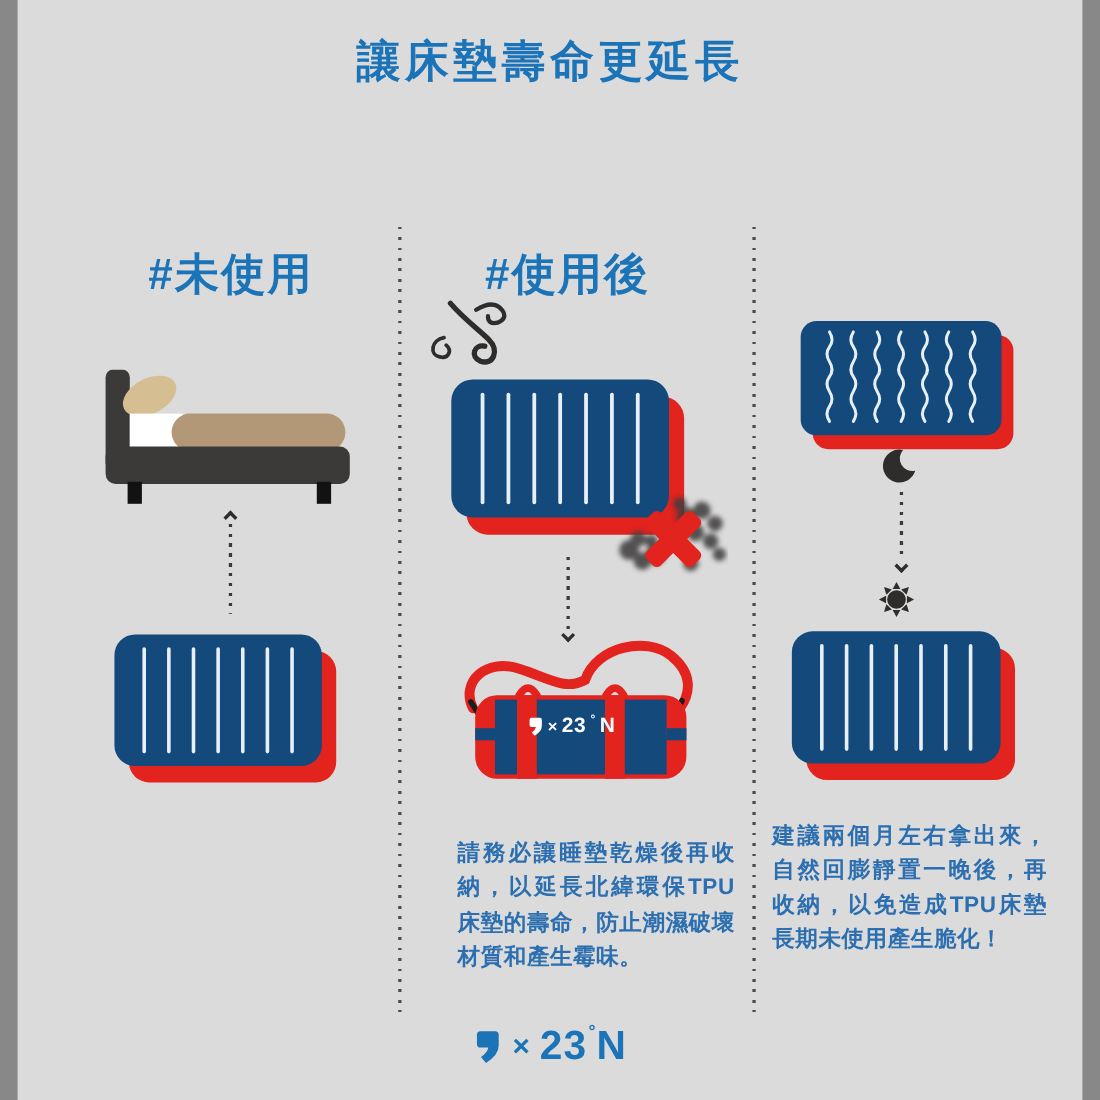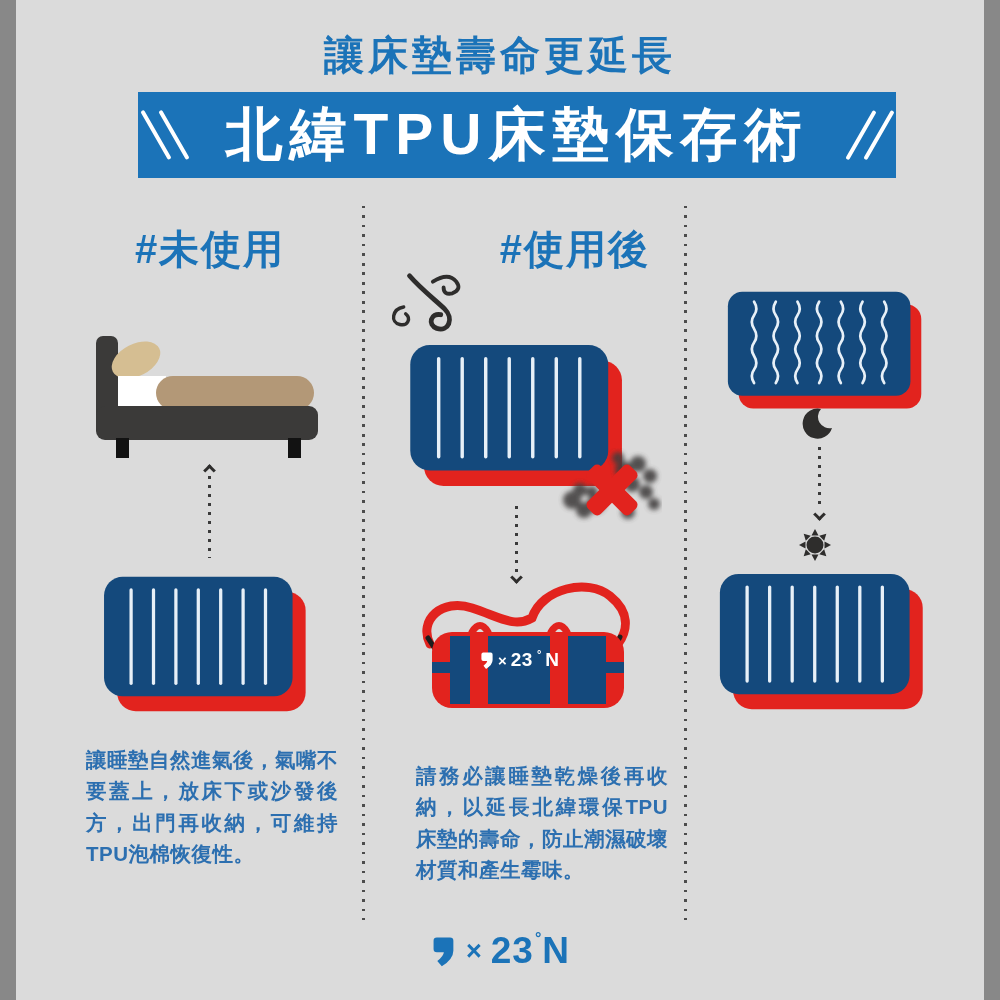--- a/index.html
+++ b/index.html
@@ -89,37 +89,26 @@
         <path class="m-wave" d="M79 13 q5 8 0 15 t0 15 t0 15 t0 15 t0 15 t0 15"></path>
         <path class="m-wave" d="M103 13 q-5 8 0 15 t0 15 t0 15 t0 15 t0 15 t0 15"></path>
         <path class="m-wave" d="M127 13 q5 8 0 15 t0 15 t0 15 t0 15 t0 15 t0 15"></path>
         <path class="m-wave" d="M151 13 q-5 8 0 15 t0 15 t0 15 t0 15 t0 15 t0 15"></path>
         <path class="m-wave" d="M175 13 q5 8 0 15 t0 15 t0 15 t0 15 t0 15 t0 15"></path>
       </g>
     </symbol>
   </svg>
 
   <div class="subtitle">讓床墊壽命更延長</div>
-  <div class="banner">
-    <span class="slashes left">
-        <i></i>
-        <i></i>
-      </span>
-    <span class="banner-text">北緯TPU床墊保存術</span>
-    <span class="slashes right">
-        <i></i>
-        <i></i>
-      </span>
-  </div>
 
   <div class="divider" style="left:346px;"></div>
   <div class="divider" style="left:668px;"></div>
 
   <div class="tag" style="left:60px;width:268px;">#未使用</div>
-  <div class="tag" style="left:366px;width:268px;text-align:right;">#使用後</div>
+  <div class="tag" style="left:366px;width:268px;">#使用後</div>
 
   <svg class="ill" style="left:78px;top:336px;width:228px;height:124px;" viewBox="0 0 228 124">
     <rect x="2" y="0" width="22" height="92" rx="7" fill="var(--dark)"></rect>
     <ellipse cx="42" cy="24" rx="26" ry="16" transform="rotate(-27 42 24)" fill="var(--pillow)"></ellipse>
     <rect x="24" y="40" width="48" height="34" fill="#ffffff"></rect>
     <rect x="62" y="40" width="158" height="34" rx="17" fill="var(--tan)"></rect>
     <rect x="2" y="70" width="222" height="34" rx="9" fill="var(--dark)"></rect>
     <rect x="22" y="102" width="13" height="20" fill="#121212"></rect>
     <rect x="194" y="102" width="13" height="20" fill="#121212"></rect>
   </svg>
@@ -231,22 +220,22 @@
         <path d="M18 3 L21.5 9.5 L14.5 9.5 Z" transform="rotate(270 18 19)"></path>
         <path d="M18 3 L21.5 9.5 L14.5 9.5 Z" transform="rotate(315 18 19)"></path>
       </g>
     </g>
   </svg>
 
   <svg class="ill" style="left:702px;top:572px;width:216px;height:141px;">
     <use href="#sym-mattress"></use>
   </svg>
 
-  <div class="caption" style="left:70px;width:252px;">讓睡墊自然進氣後，氣嘴不要蓋上，放床下或沙發後方，出門再收納，可維持TPU泡棉恢復性。</div>
   <div class="caption" style="left:400px;width:252px;margin-top:16px;">請務必讓睡墊乾燥後再收納，以延長北緯環保TPU床墊的壽命，防止潮濕破壞材質和產生霉味。</div>
+  <div class="caption" style="left:686px;width:250px;">建議兩個月左右拿出來，自然回膨靜置一晚後，再收納，以免造成TPU床墊長期未使用產生脆化！</div>
 
   <div class="footer">
     <svg width="25" height="33" viewBox="0 0 30 40">
       <path fill="var(--accent)" d="M3 7 Q3 3 7 3 H23 Q27 3 27 7 V19 Q27 29 13 38 L7.5 31.5 Q15 26 15.5 21 H7 Q3 21 3 17 Z"></path>
     </svg>
     <span class="mul">×</span>
     <span class="num">23</span>
     <span class="deg">°</span>
     <span class="ltr">N</span>
   </div>

